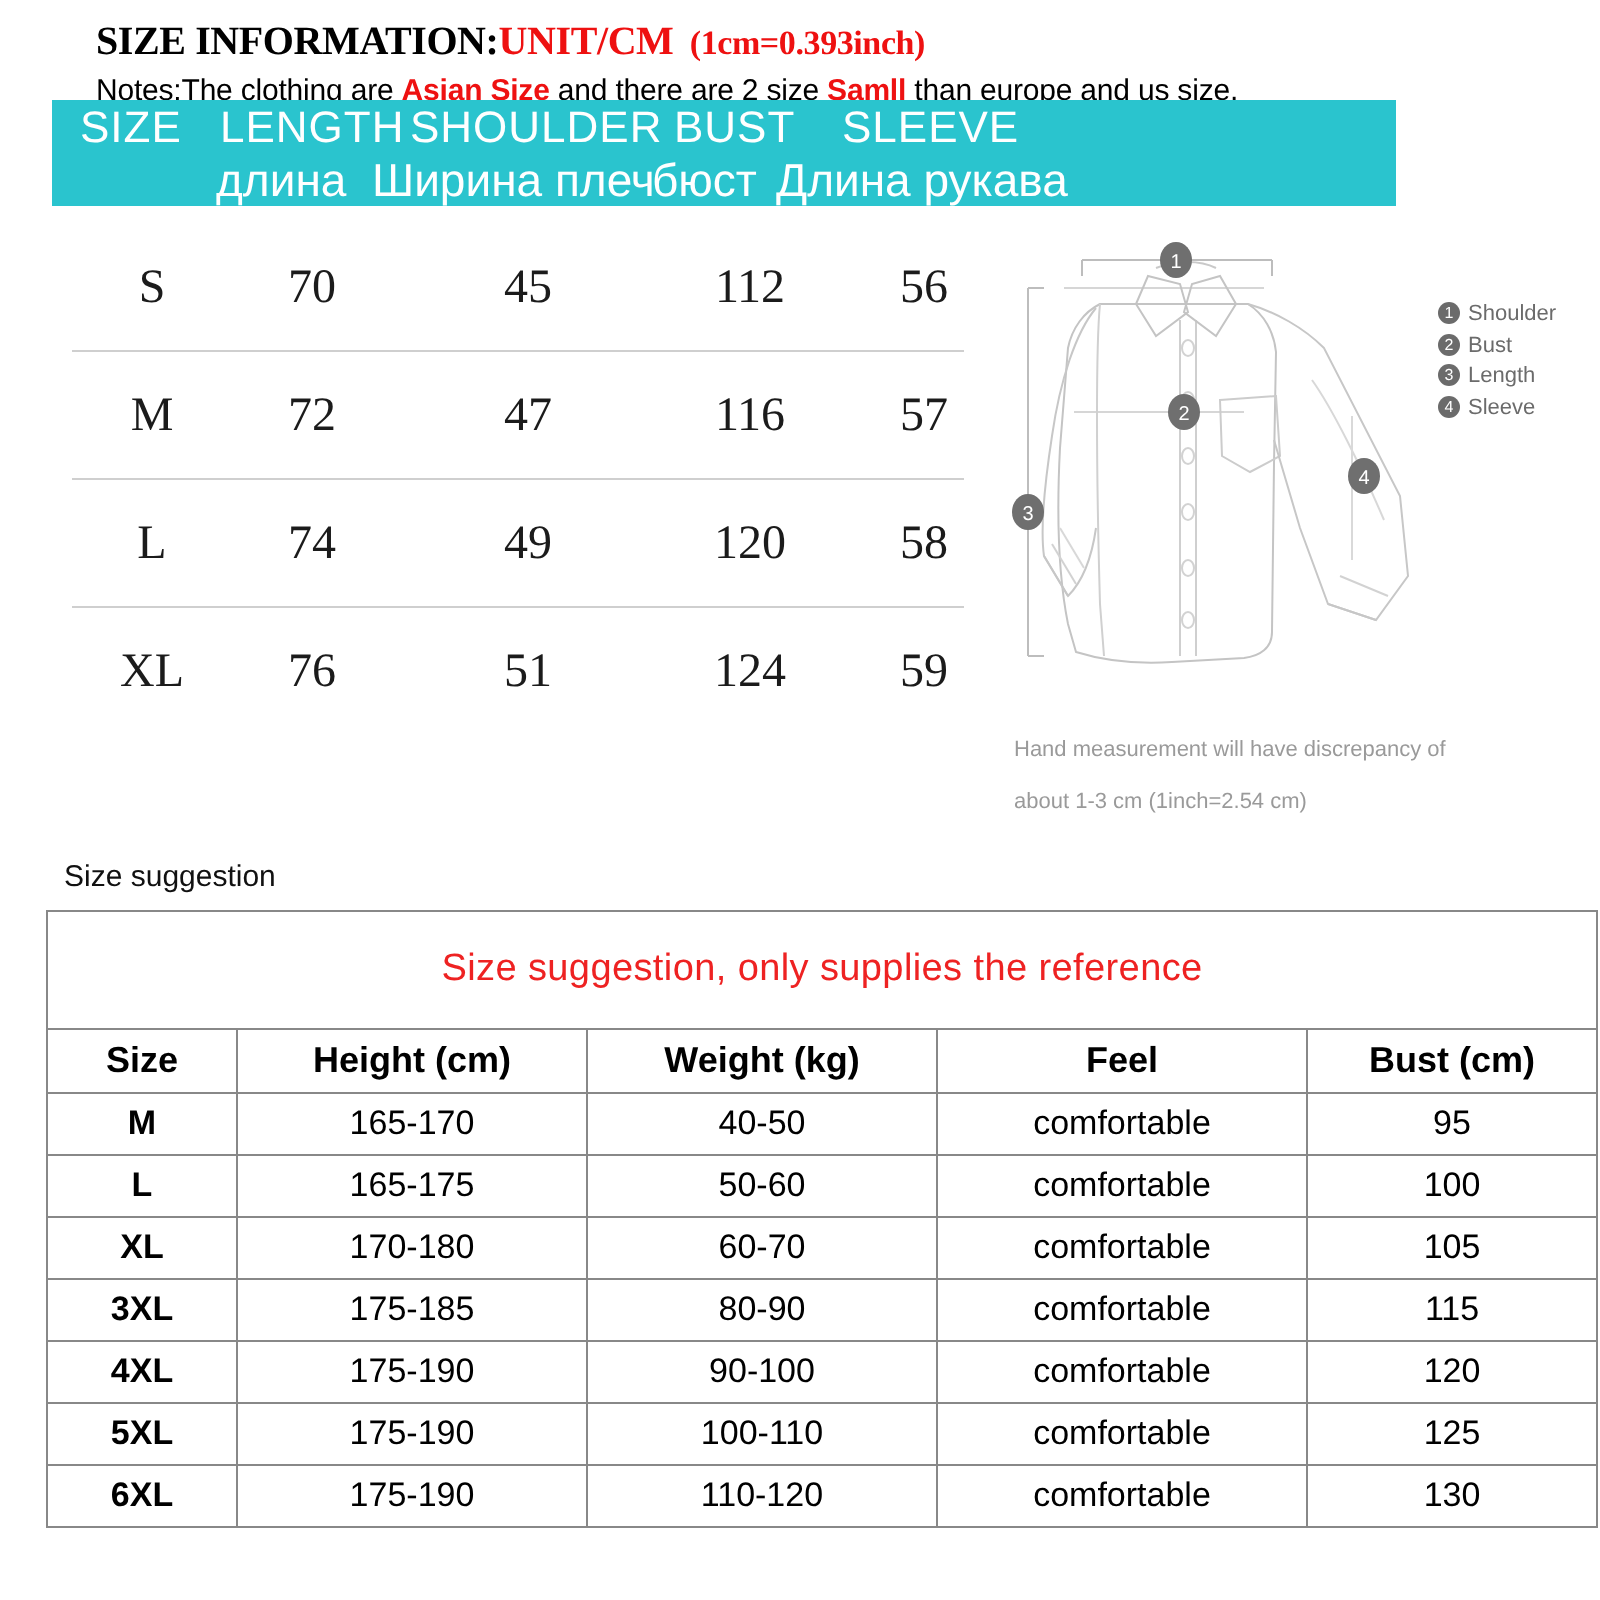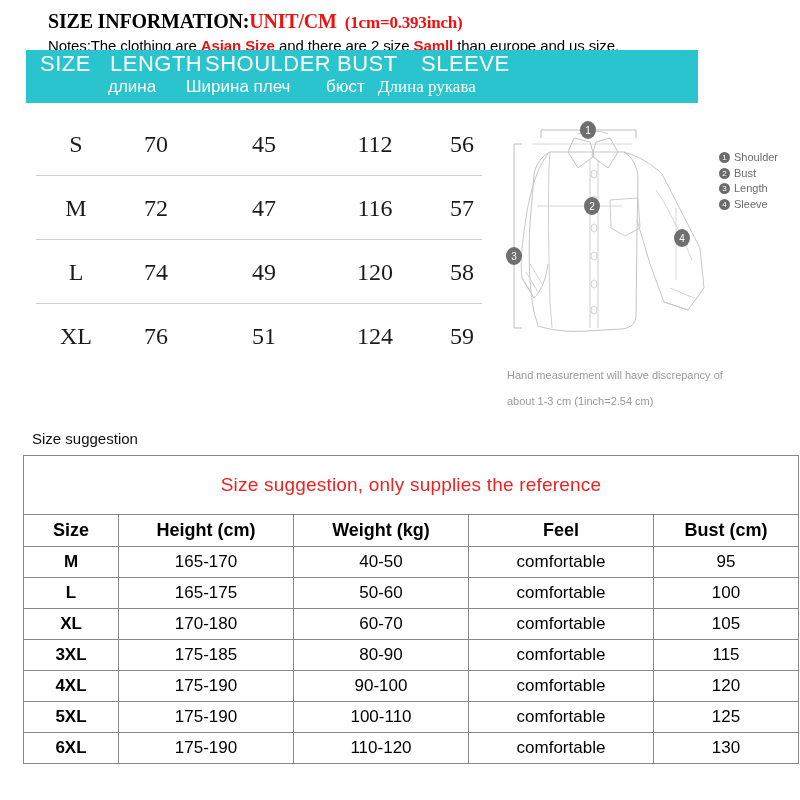--- a/index.html
+++ b/index.html
@@ -36,21 +36,21 @@
     background:#2ac4ce;
   }
   .cyanrow1{
     position:absolute;left:0;top:1px;width:672px;height:26px;
     color:#ffffff;font-family:"Liberation Sans", sans-serif;
     font-size:22px;letter-spacing:0.5px;white-space:nowrap;
   }
   .cyanrow2{
     position:absolute;left:0;top:27px;width:672px;height:26px;
     color:#ffffff;font-family:"Liberation Sans", sans-serif;
-    font-size:17px;white-space:nowrap;
+    font-size:23px;white-space:nowrap;
   }
   .ch{position:absolute;top:0;white-space:nowrap;}
 
   
   .sizetable{position:absolute;left:18px;top:112px;width:448px;height:258px;}
   .strow{position:relative;height:64px;}
   .strow .divider{
     position:absolute;left:0;bottom:0;width:446px;height:1px;
     background:#cfcfcf;
   }
@@ -143,21 +143,21 @@
       <span class="ch" style="left:14px;">SIZE</span>
       <span class="ch" style="left:84px;">LENGTH</span>
       <span class="ch" style="left:179px;">SHOULDER</span>
       <span class="ch" style="left:311px;">BUST</span>
       <span class="ch" style="left:395px;">SLEEVE</span>
     </div>
     <div class="cyanrow2">
       <span class="ch" style="left:82px;">длина</span>
       <span class="ch" style="left:160px;">Ширина плеч</span>
       <span class="ch" style="left:300px;">бюст</span>
-      <span class="ch" style="left:352px;font-family:Liberation Serif, serif;">Длина рукава</span>
+      <span class="ch" style="left:362px;">Длина рукава</span>
     </div>
   </div>
 
   <div class="sizetable">
     <div class="strow">
       <span class="stcell c0">S</span>
       <span class="stcell c1">70</span>
       <span class="stcell c2">45</span>
       <span class="stcell c3">112</span>
       <span class="stcell c4">56</span>

